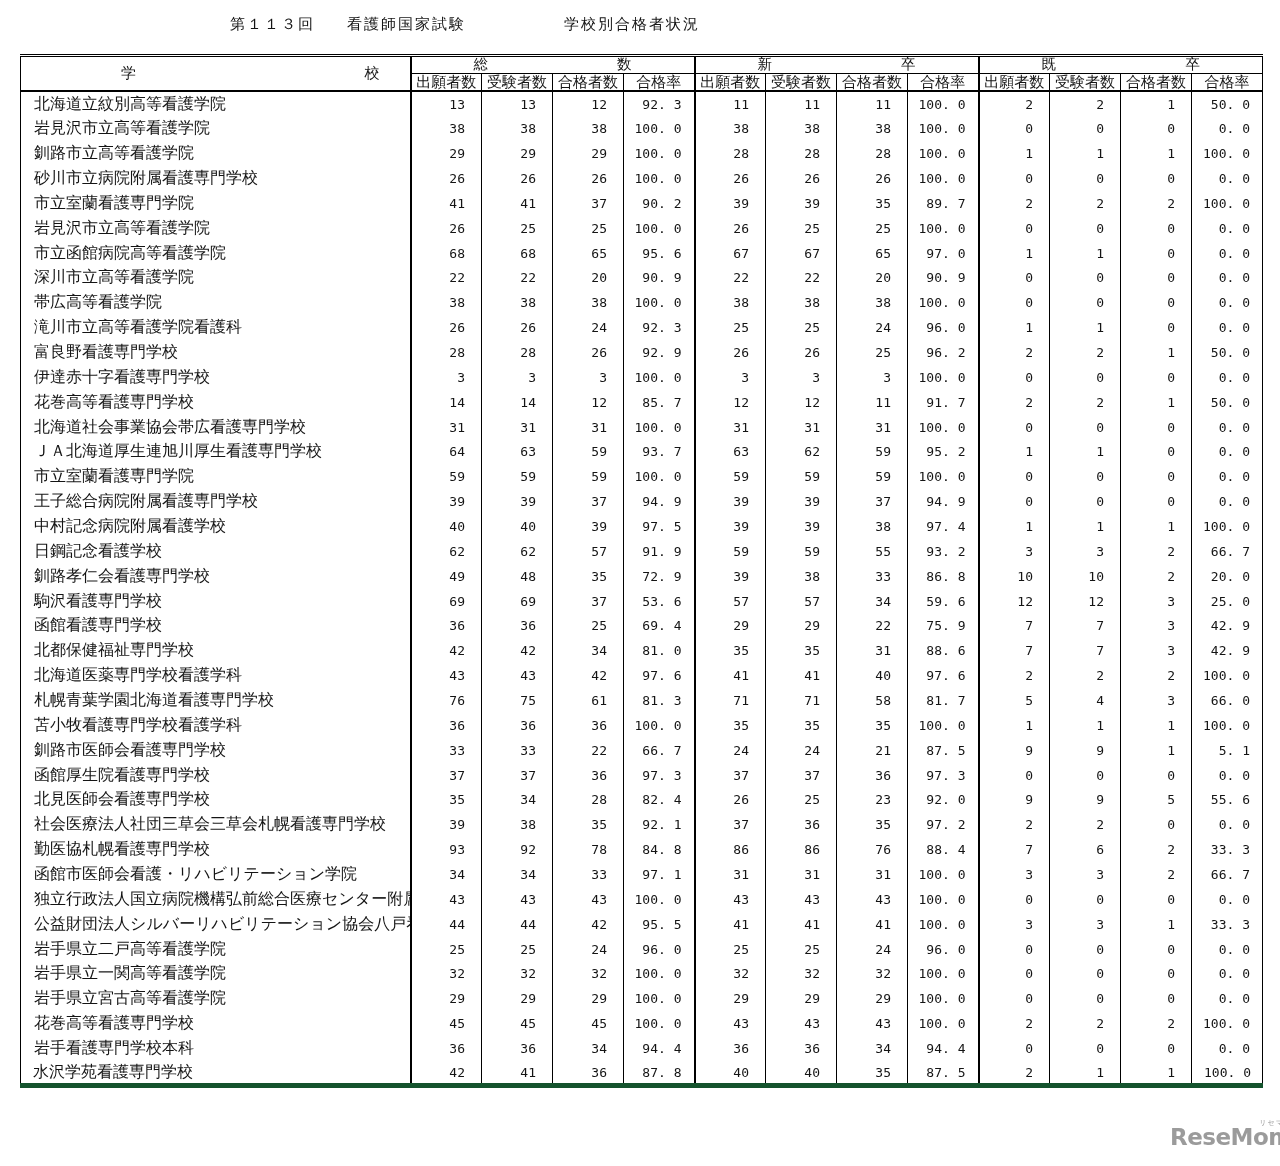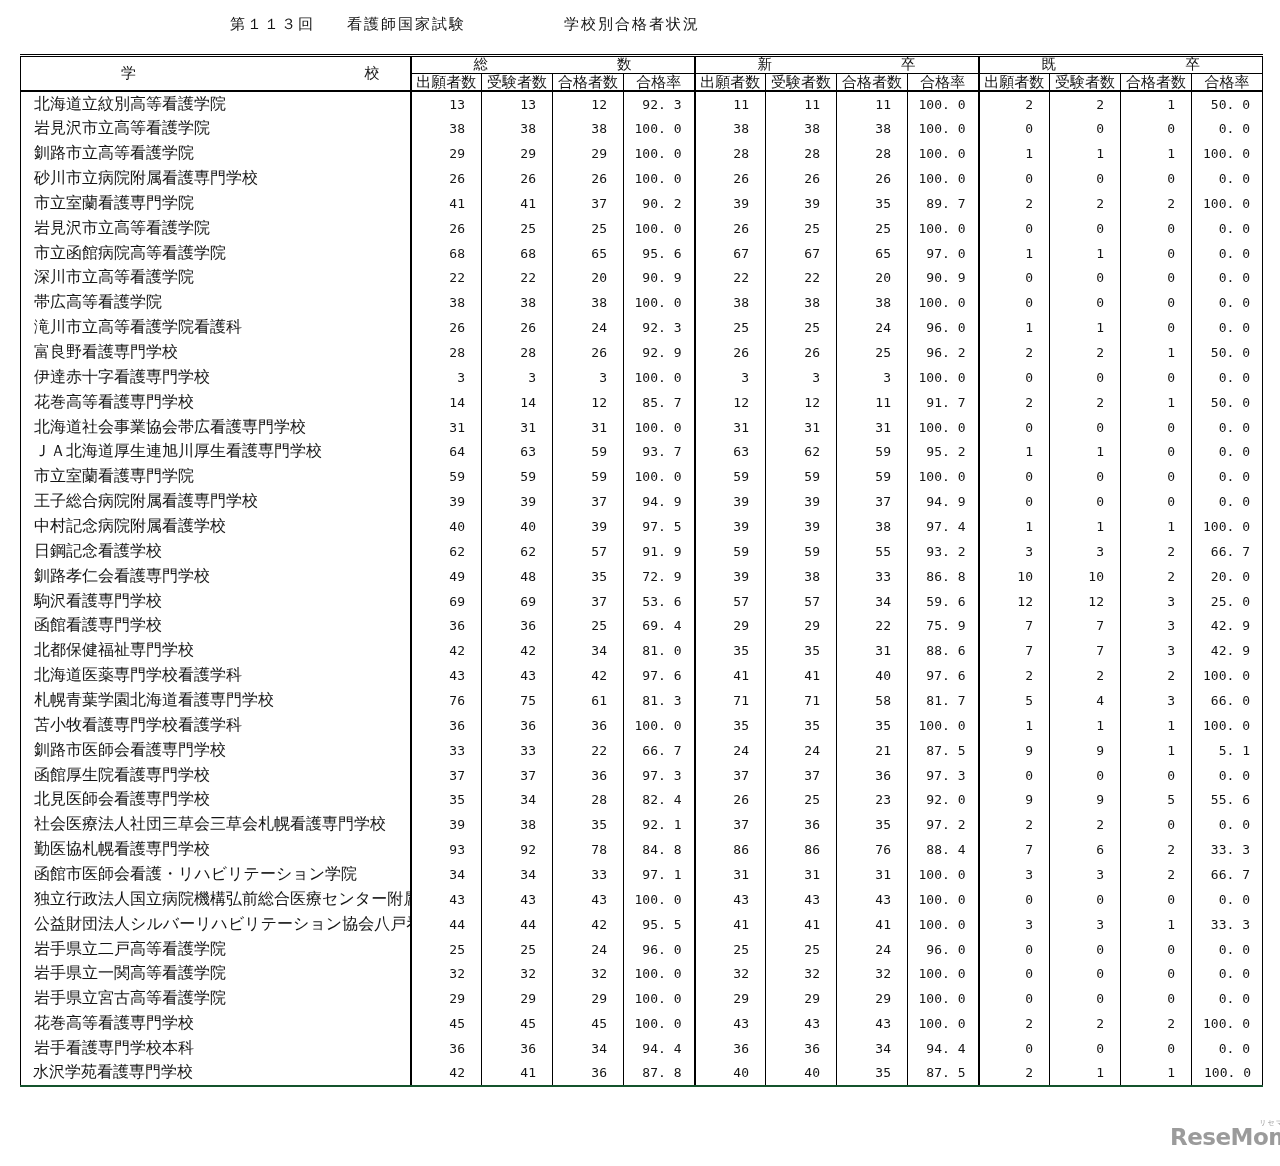--- a/index.html
+++ b/index.html
@@ -26,21 +26,21 @@
   thead tr.sub-row th { border-bottom:2px solid #000;
     font-family:"Liberation Sans","DejaVu Sans",sans-serif; font-size:15px; }
 
   .spread { display:flex; justify-content:space-between; align-items:center; }
   th.school-th .spread { padding:0 30px 0 100px; font-size:15px; }
   th.group-th .spread { padding:0 62px; }
 
   .g-start { border-left:2px solid #000 !important; }
 
   tbody td { border-top:none; border-bottom:none; height:24.87px; }
-  tbody tr:last-child td { border-bottom:2px solid #14532d;padding-left:12px; }
+  tbody tr:last-child td { border-bottom:5px solid #14532d;padding-left:12px; }
   td.school { padding-left:13px; font-size:16px; white-space:nowrap; overflow:hidden; }
   td.num {
     text-align:right; padding-right:16px; white-space:nowrap;
     font-family:"DejaVu Sans Mono","Liberation Mono",monospace; font-size:13px;
   }
   td.rate { padding-right:12px; }
 
   .logo {
     position:absolute; left:1170px; top:1124px; color:#9b9b9b;
     font-family:"DejaVu Sans","Liberation Sans",sans-serif;

